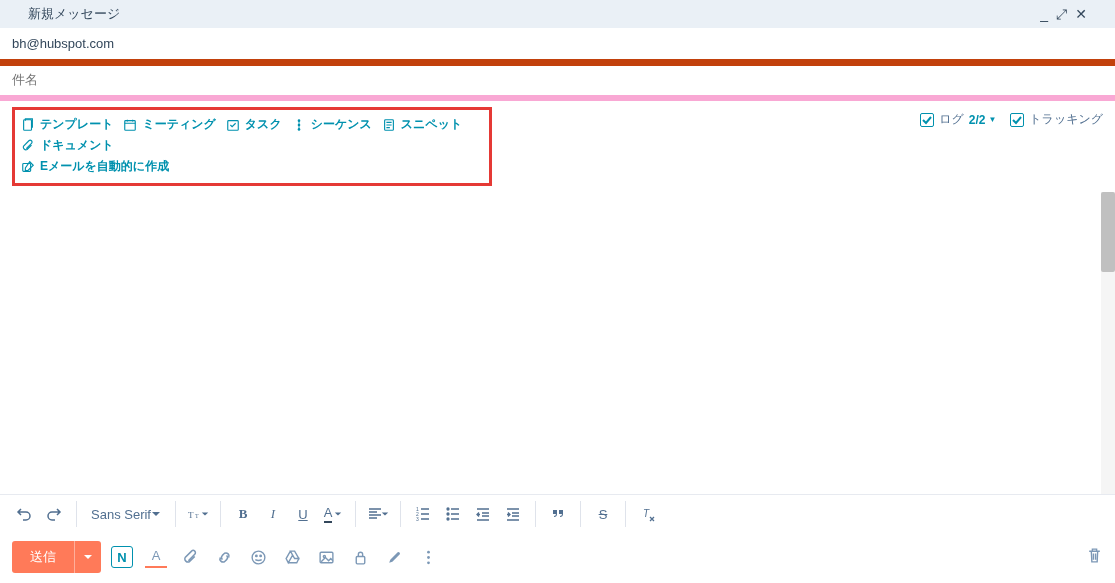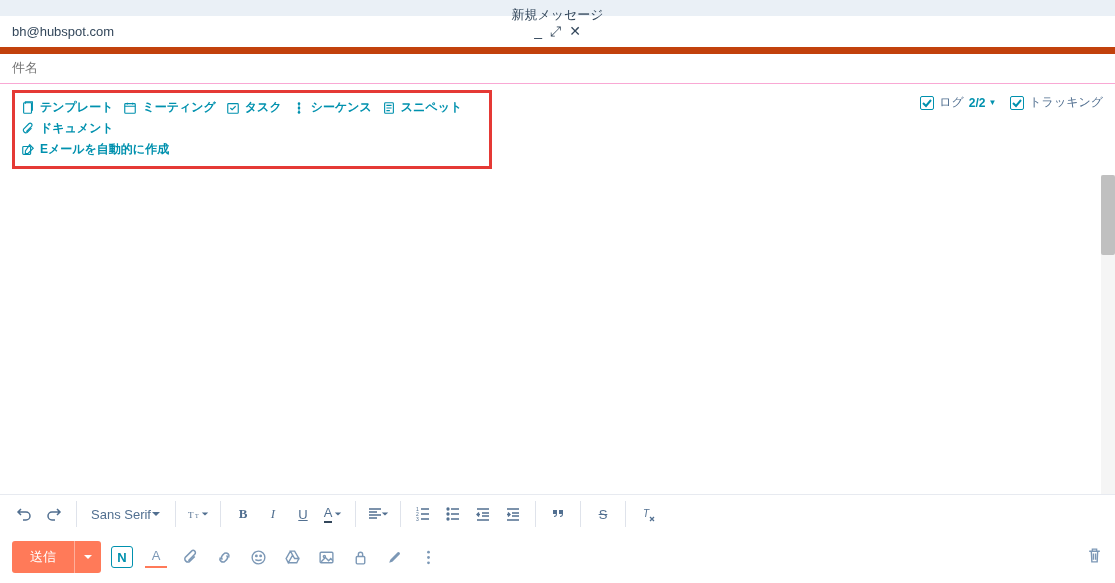--- a/index.html
+++ b/index.html
@@ -1,23 +1,23 @@
 <!DOCTYPE html>
 <html><head>
   <meta charset="utf-8">
   <style>
     * { margin: 0; padding: 0; box-sizing: border-box; }
     body { font-family: -apple-system, BlinkMacSystemFont, "Segoe UI", Helvetica, Arial, sans-serif; font-size: 13px; color: #33475b; background: #fff; width: 1115px; height: 583px; overflow: hidden; }
     .window { display: flex; flex-direction: column; height: 100%; }
-    .titlebar { background: #eaf0f6; padding: 6px 20px; display: flex; align-items: center; justify-content: space-between; height: 16px; flex-direction: column; }
+    .titlebar { background: #eaf0f6; padding: 6px 28px; display: flex; align-items: center; justify-content: space-between; height: 28px; }
     .titlebar-title { font-size: 13px; color: #33475b; }
     .titlebar-controls { display: flex; gap: 8px; align-items: center; }
     .titlebar-controls span { cursor: pointer; font-size: 14px; color: #33475b; line-height: 1; }
     .recipient-row { padding: 8px 12px; border-bottom: 7px solid #c2410c; font-size: 13px; color: #33475b; }
-    .subject-row { padding: 4px 0 6px 12px; border-bottom: 1px solid #f9a8d4; }
+    .subject-row { padding: 4px 0 6px 12px; border-bottom: 6px solid #f9a8d4; }
     .subject-input { border: none; outline: none; width: 100%; font-size: 13px; color: #7c98b6; padding: 2px 0; }
     .toolbar-row { display: flex; align-items: flex-start; justify-content: space-between; padding: 6px 12px 6px 12px; }
     .toolbar-left { display: flex; flex-wrap: wrap; gap: 0 10px; align-items: center; border: 3px solid #e53935; padding: 4px 6px 6px 6px; width: 480px; }
     .tool-btn { display: inline-flex; align-items: center; gap: 5px; color: #0091ae; font-size: 12px; font-weight: 600; cursor: pointer; padding: 2px 0; }
     .tool-btn svg { width: 14px; height: 14px; }
     .tool-btn.line2 { flex-basis: 100%; }
     .toolbar-right { display: flex; align-items: center; gap: 14px; font-size: 12px; color: #516f90; padding-top: 4px; }
     .chk { display: inline-flex; align-items: center; gap: 5px; cursor: pointer; }
     .chk-box { width: 14px; height: 14px; border: 1.5px solid #0091ae; border-radius: 2px; display: inline-flex; align-items: center; justify-content: center; }
     .chk-box svg { width: 10px; height: 10px; }

